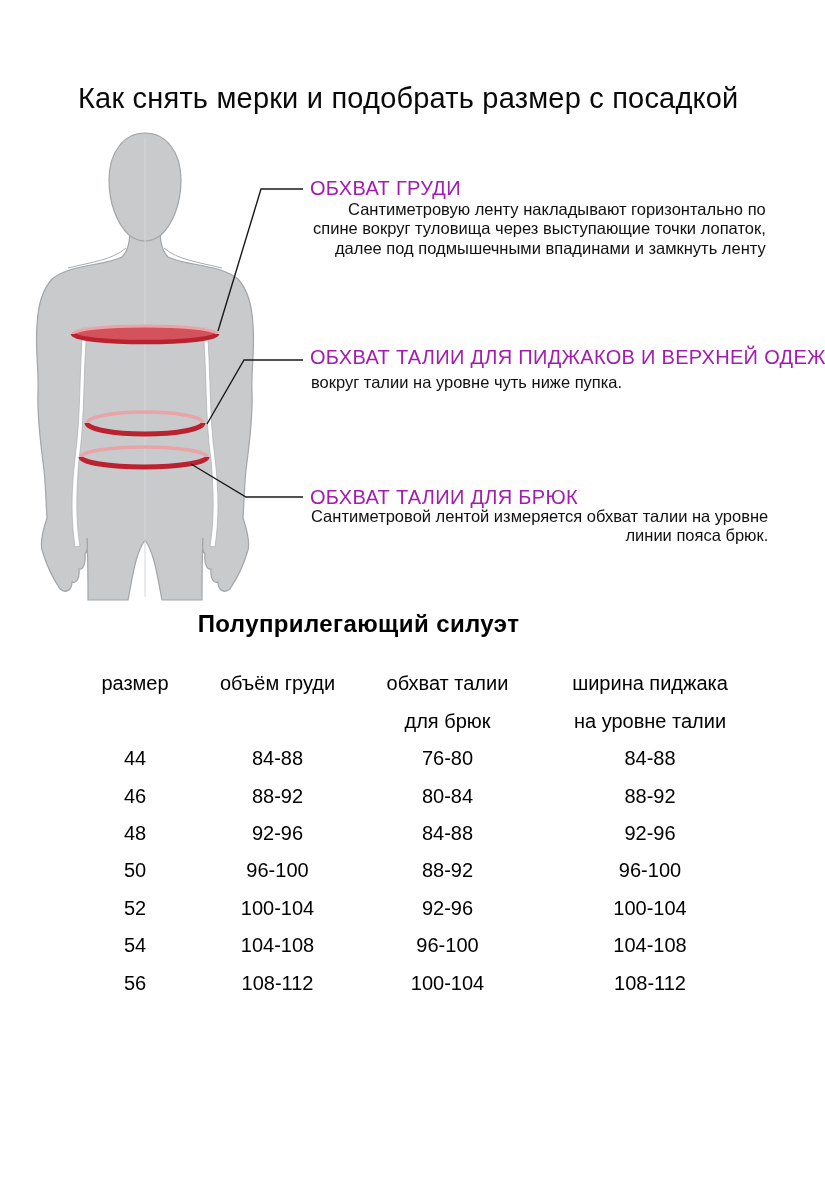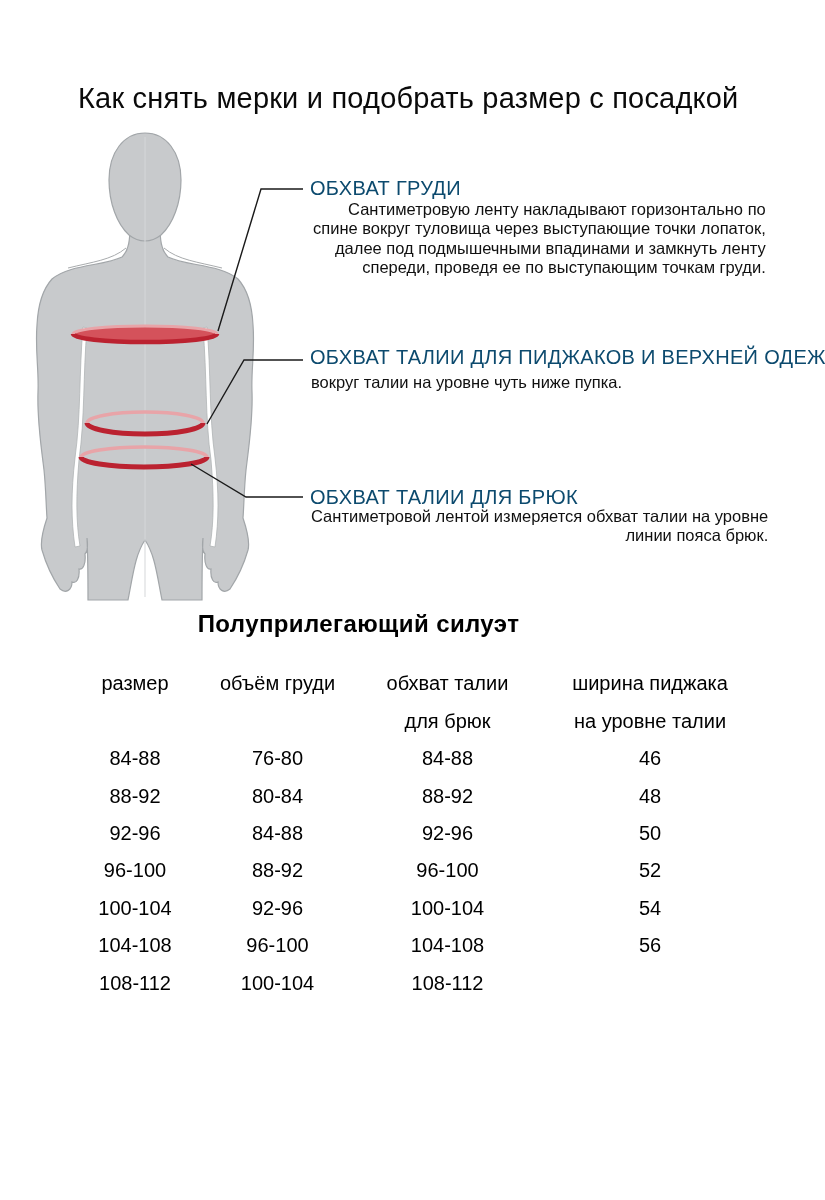--- a/index.html
+++ b/index.html
@@ -7,21 +7,21 @@
     position:relative;width:825px;height:1200px;background:#ffffff;
     font-family:"Liberation Sans", sans-serif;color:#111;overflow:hidden;padding-left:8px;
   }
   .abs{position:absolute;}
   .title{
     left:78px;top:82px;font-size:29px;line-height:32px;color:#0a0a0a;
     letter-spacing:0.2px;white-space:nowrap;
   }
   .figure-svg{left:0;top:0;}
   .s-head{
-    font-size:20px;line-height:23px;color:#0c4a6e;letter-spacing:0.3px;white-space:nowrap;
+    font-size:20px;line-height:23px;color:#a21caf;letter-spacing:0.3px;white-space:nowrap;
   }
   .s-para{font-size:16.5px;line-height:19.4px;color:#101010;text-align:right;}
   .s-para .pline{white-space:pre;}
   .table-title{
     left:16px;top:610px;width:685px;text-align:center;
     font-size:24px;font-weight:bold;letter-spacing:0.4px;color:#000;
   }
   .size-table{
     left:70px;top:664px;display:grid;
     grid-template-columns:130px 155px 185px 220px;
@@ -104,21 +104,20 @@
     <polyline points="218,331 261,189 303,189" fill="none" stroke="#1a1a1a" stroke-width="1.4"></polyline>
     <polyline points="207,424 244,360 303,360" fill="none" stroke="#1a1a1a" stroke-width="1.4"></polyline>
     <polyline points="191,464 246,497 303,497" fill="none" stroke="#1a1a1a" stroke-width="1.4"></polyline>
   </svg>
 
   <div class="abs s-head" style="left:310px;top:177px;">ОБХВАТ ГРУДИ</div>
   <div class="abs s-para" style="left:313px;top:200px;">
     <div class="pline">Сантиметровую ленту накладывают горизонтально по</div>
     <div class="pline">спине вокруг туловища через выступающие точки лопаток,</div>
     <div class="pline">далее под подмышечными впадинами и замкнуть ленту</div>
-    <div class="pline">спереди, проведя ее по выступающим точкам груди.</div>
   </div>
 
   <div class="abs s-head" style="left:310px;top:346px;">ОБХВАТ ТАЛИИ ДЛЯ ПИДЖАКОВ И ВЕРХНЕЙ ОДЕЖДЫ</div>
   <div class="abs s-para" style="left:311px;top:373px;">
     <div class="pline">вокруг талии на уровне чуть ниже пупка.</div>
   </div>
 
   <div class="abs s-head" style="left:310px;top:486px;">ОБХВАТ ТАЛИИ ДЛЯ БРЮК</div>
   <div class="abs s-para" style="left:311px;top:507px;">
     <div class="pline">Сантиметровой лентой измеряется обхват талии на уровне</div>
@@ -132,20 +131,21 @@
     <div class="cell">размер</div>
     <div class="cell">объём груди</div>
     <div class="cell">обхват талии</div>
     <div class="cell">ширина пиджака</div>
 
     <div class="cell"></div>
     <div class="cell"></div>
     <div class="cell">для брюк</div>
     <div class="cell">на уровне талии</div>
 
+    <div class="cell">44</div>
     <div class="cell">84-88</div>
     <div class="cell">76-80</div>
     <div class="cell">84-88</div>
 
     <div class="cell">46</div>
     <div class="cell">88-92</div>
     <div class="cell">80-84</div>
     <div class="cell">88-92</div>
 
     <div class="cell">48</div>

